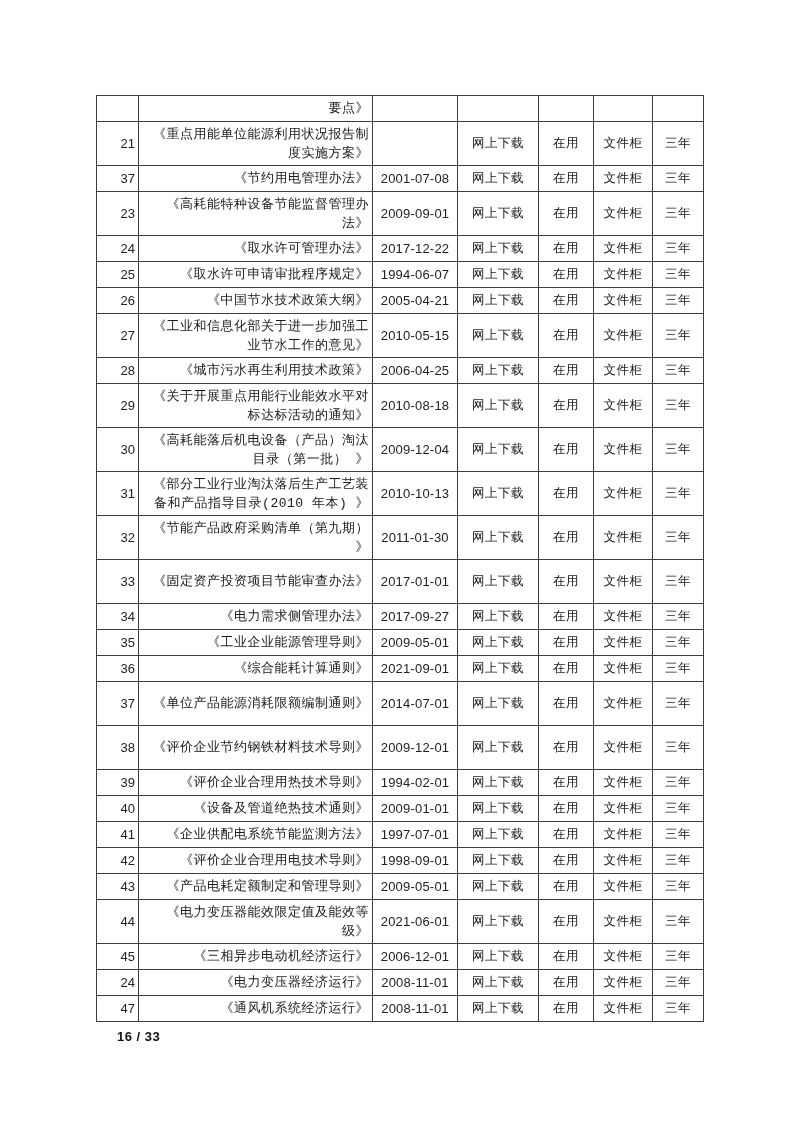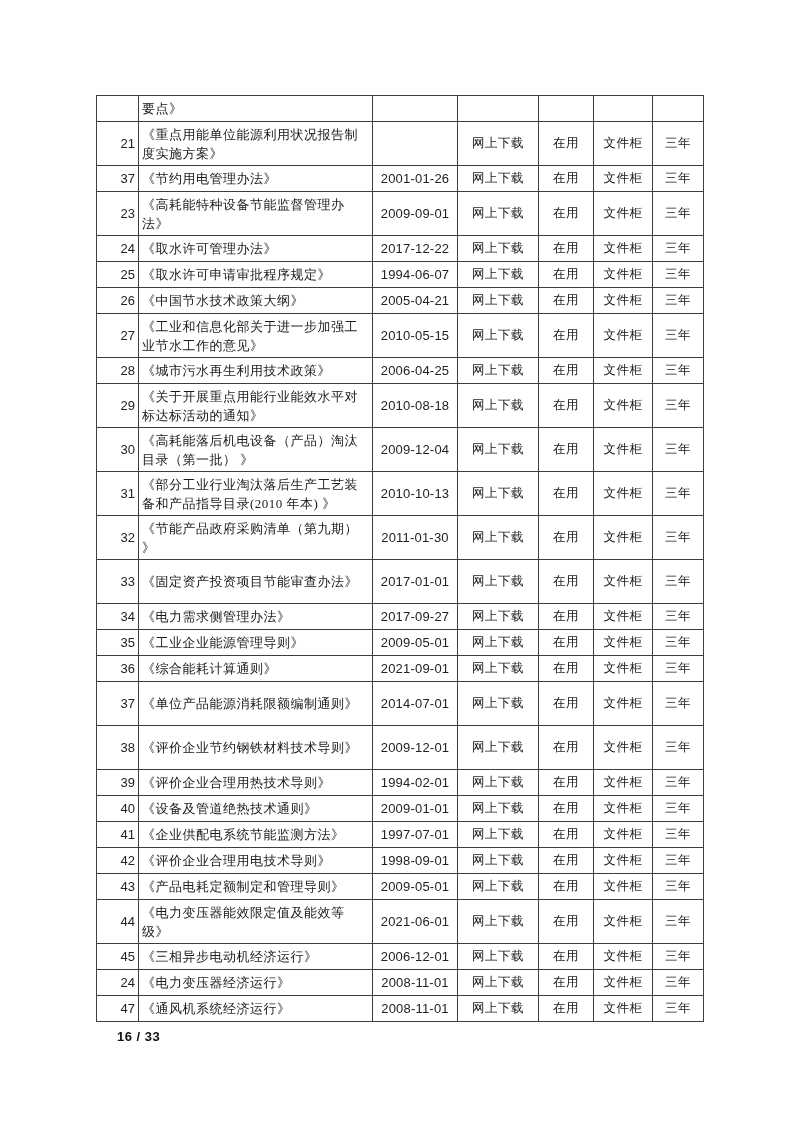--- a/index.html
+++ b/index.html
@@ -36,24 +36,24 @@
   }
   tr.h1 { height: 26px; }
   tr.h2 { height: 44px; }
   td.c-no {
     text-align: right;
     font-family: "Liberation Sans", sans-serif;
     font-size: 13px;
     color: #222;
   }
   td.c-title {
-    text-align: left;
+    text-align: right;
     padding-left: 11px;
     padding-right: 6px;
-    font-family: Liberation Serif, serif;
+    font-family: Liberation Mono, monospace;
     font-size: 13px;
     line-height: 19px;
     letter-spacing: 0.5px;
     color: #1a1a1a;
   }
   td.c-date {
     text-align: center;
     font-family: "Liberation Sans", sans-serif;
     font-size: 13px;
     letter-spacing: 0.2px;
@@ -108,21 +108,21 @@
           <td class="c-title">《重点用能单位能源利用状况报告制度实施方案》</td>
           <td class="c-date"></td>
           <td class="c-cn">网上下载</td>
           <td class="c-cn">在用</td>
           <td class="c-cn">文件柜</td>
           <td class="c-cn">三年</td>
         </tr>
         <tr class="h1">
           <td class="c-no">37</td>
           <td class="c-title">《节约用电管理办法》</td>
-          <td class="c-date">2001-01-26</td>
+          <td class="c-date">2001-07-08</td>
           <td class="c-cn">网上下载</td>
           <td class="c-cn">在用</td>
           <td class="c-cn">文件柜</td>
           <td class="c-cn">三年</td>
         </tr>
         <tr class="h2">
           <td class="c-no">23</td>
           <td class="c-title">《高耗能特种设备节能监督管理办法》</td>
           <td class="c-date">2009-09-01</td>
           <td class="c-cn">网上下载</td>

